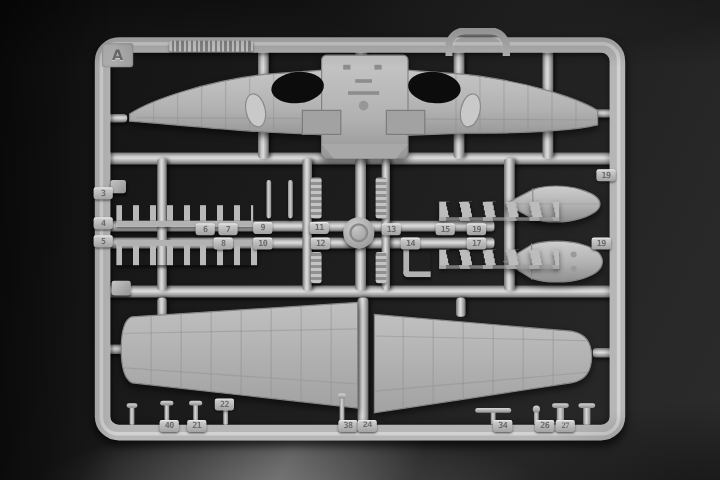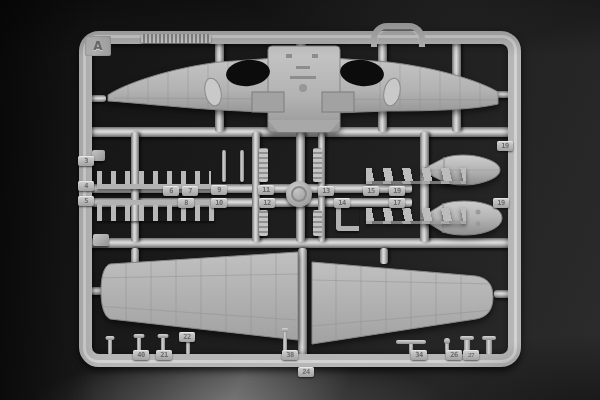--- a/index.html
+++ b/index.html
@@ -294,19 +294,19 @@
       <div class="tab" style="left: 334px; top: 198px;">14</div>
       <div class="tab" style="left: 363px; top: 186px;">15</div>
       <div class="tab" style="left: 389px; top: 186px;">19</div>
       <div class="tab" style="left: 389px; top: 198px;">17</div>
       <div class="tab" style="left: 497px; top: 141px;">19</div>
       <div class="tab" style="left: 493px; top: 198px; text-align: center;">19</div>
       <div class="tab" style="left: 133px; top: 350px;">40</div>
       <div class="tab" style="left: 156px; top: 350px;">21</div>
       <div class="tab" style="left: 179px; top: 332px;">22</div>
       <div class="tab" style="left: 282px; top: 350px;">38</div>
-      <div class="tab" style="left: 298px; top: 367px; font-family: Liberation Mono, monospace;">24</div>
+      <div class="tab" style="left: 298px; top: 350px; font-family: Liberation Mono, monospace;">24</div>
       <div class="tab" style="left: 411px; top: 350px;">34</div>
       <div class="tab" style="left: 446px; top: 350px;">26</div>
       <div class="tab" style="left: 463px; top: 350px; font-family: Liberation Serif, serif;">27</div>
     </div>
   <div class="ov ov-vignette"></div>
 </div>
 
 </body></html>

